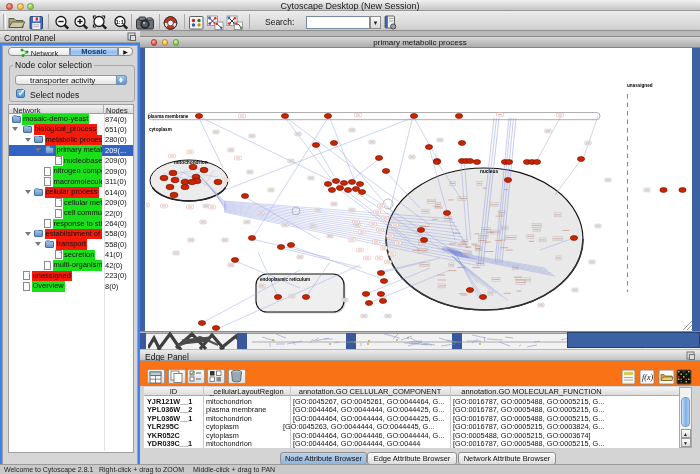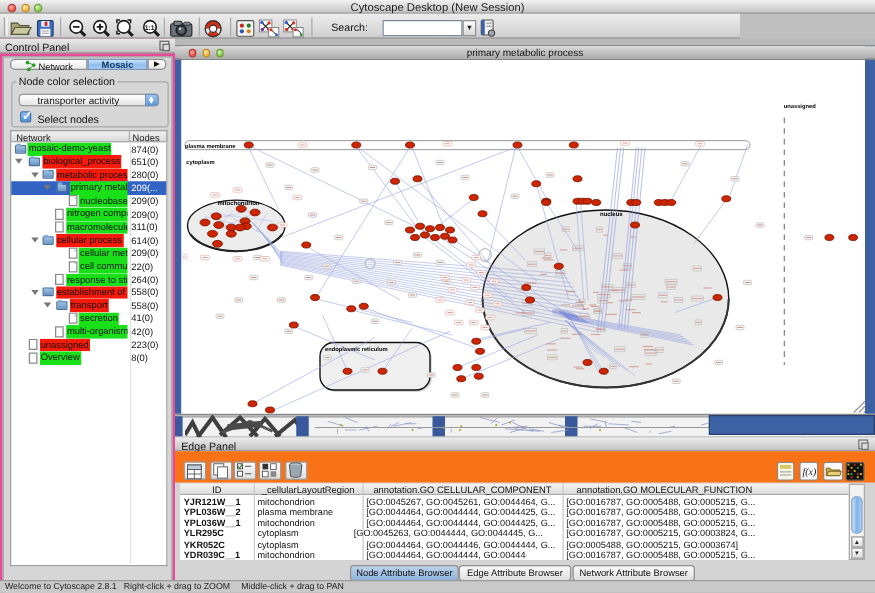--- a/index.html
+++ b/index.html
@@ -13,29 +13,29 @@
   background:linear-gradient(#f2f2f2,#d9d9d9 55%,#c6c6c6);
   border-bottom:1px solid #9a9a9a; }
 #titlebar .title { position:absolute; left:0; right:0; top:0.5px; text-align:center;
   font-size:9px; color:#1a1a1a; }
 .light { position:absolute; top:2.5px; width:7px; height:7px; border-radius:50%; }
 #l1 { left:6px;  background:radial-gradient(circle at 35% 30%, #ffb3ad, #ec6559 55%, #d6352b); border:0.5px solid #b53a30;}
 #l2b{ left:16.5px; background:radial-gradient(circle at 35% 30%, #ffefc0, #f6bf4f 55%, #e09c26); border:0.5px solid #c08b23;}
 #l3 { left:27px; background:radial-gradient(circle at 35% 30%, #d6f8c0, #8fd460 55%, #64ab2d); border:0.5px solid #6f9e34;}
 
 
-#toolbar { left:0; top:11px; width:592px; height:20px;
+#toolbar { left:0; top:11px; width:700px; height:20px;
   background:linear-gradient(#ececec,#d9d9d9 70%,#cccccc);
   border-bottom:1px solid #909090;padding-left:12px; }
 #searchlbl { position:absolute; left:265px; top:6px; font-size:8.5px; color:#111; }
 #searchbox { position:absolute; left:306px; top:4.5px; width:64px; height:13px; background:#fff; border:1px solid #7a8a9a; }
 #searchdrop { position:absolute; left:370px; top:4.5px; width:11px; height:13px; background:linear-gradient(#fdfdfd,#d9d9d9); border:1px solid #8f8f8f; font-size:6px; text-align:center; line-height:12px; color:#222;}
 
 
-#cpanel { left:0; top:31px; width:140px; height:433px; background:#ec4899; }
+#cpanel { left:0; top:31px; width:140px; height:433px; background:#3b82f6; }
 #cphead { left:0; top:0; width:140px; height:12px;
   background:linear-gradient(#e9e9e9,#cfcfcf 70%,#c2c2c2); border-bottom:1px solid #9a9a9a;}
 #cphead span { position:absolute; left:4px; top:1.5px; font-size:8.5px; color:#111; }
 #cpinner { left:2px; top:14px; width:136px; height:438px; border:1px solid #9f9f9f; background:#d6d6d6; }
 
 
 #tabbar { left:5px; top:0.5px; width:126px; height:10px; }
 #tabnet { position:absolute; left:0; top:0; width:62px; height:9.5px; background:linear-gradient(#ffffff,#e8e8e8);
   border:1px solid #8e8e8e; border-radius:4px 0 0 4px; font-size:7.5px; color:#222; text-align:center; line-height:8.5px;}
 #tabmos { position:absolute; left:62px; top:0; width:48px; height:9.5px; background:linear-gradient(#cfe3fa,#8fbdf0 55%,#aacdf4);

